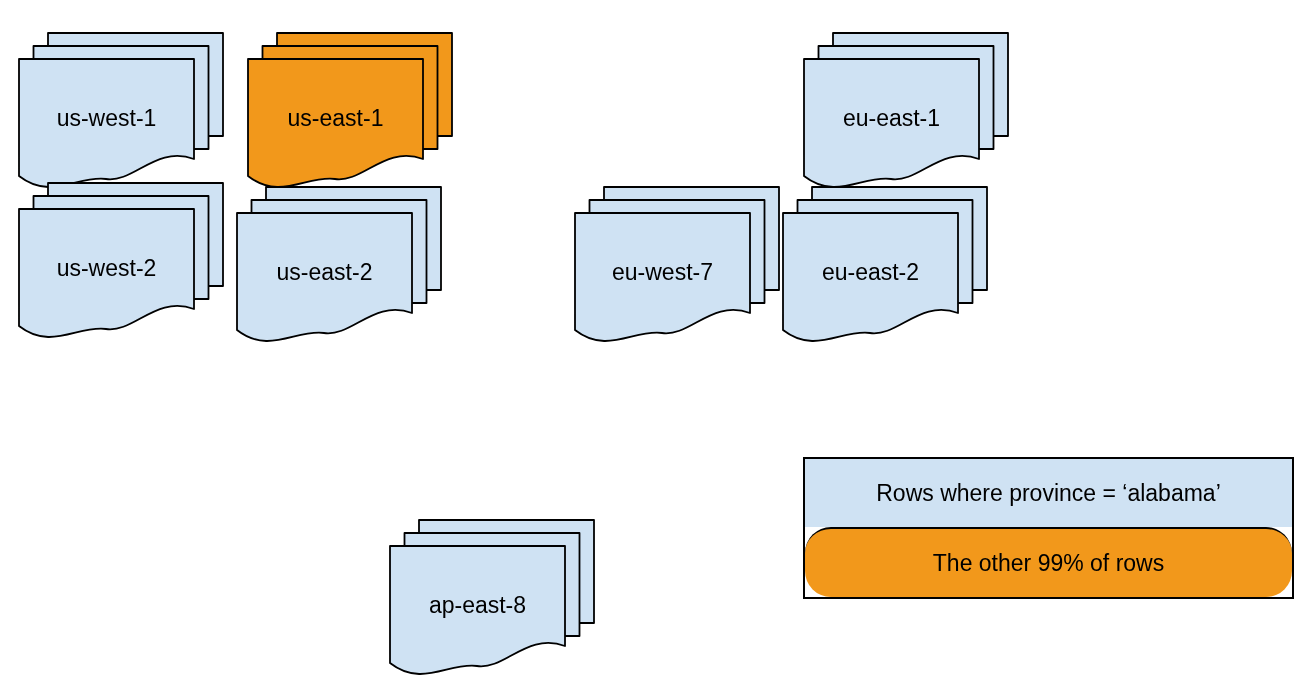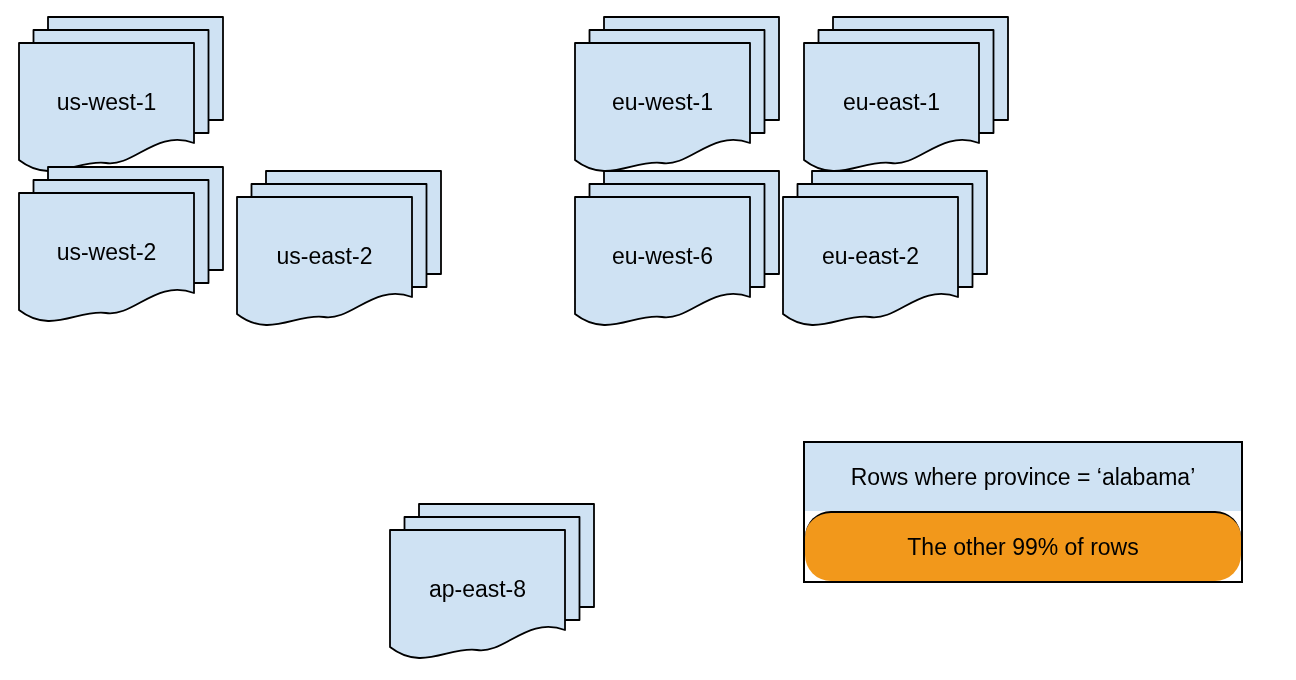--- a/index.html
+++ b/index.html
@@ -11,20 +11,21 @@
     height: 680px;
     position: relative;
     overflow: hidden;
     background: var(--background, #ffffff);
     font-family: "Liberation Sans", sans-serif;
     color: var(--text, #000000);
   }
   .canvas {
     position: absolute;
     inset: 0;
+    margin-top: 16px;
   }
   .stack {
     position: absolute;
     width: 206px;
     height: 162px;
   }
   .stack svg {
     position: absolute;
     left: 0;
     top: 0;
@@ -46,21 +47,21 @@
     width: 175px;
     text-align: center;
     font-size: 23px;
     line-height: 28px;
     white-space: nowrap;
   }
   .legend {
     position: absolute;
     left: 803px;
     top: 441px;
-    width: 440px;
+    width: 491px;
     height: 142px;
     box-sizing: border-box;
     border: 2px solid var(--stroke, #000000);
     display: flex;
     flex-direction: column;
   }
   .legend-row {
     flex: 1;
     display: flex;
     align-items: center;
@@ -81,29 +82,29 @@
 
   <div class="stack plain" style="left:18px;top:16px">
     <svg width="206" height="162" viewBox="0 0 206 162">
       <rect class="sheet" x="30" y="1" width="175" height="103"></rect>
       <rect class="sheet" x="15.5" y="14" width="175" height="103"></rect>
       <path class="sheet" d="M1,27 h175 v100 c-38,-14 -60,24 -88,20 c-28,-4 -55,22 -87,-3 z"></path>
     </svg>
     <div class="stack-label">us-west-1</div>
   </div>
 
-
-  <div class="stack plain" style="left:574px;top:16px">
+  <div class="stack highlight" style="left:247px;top:16px">
     <svg width="206" height="162" viewBox="0 0 206 162">
       <rect class="sheet" x="30" y="1" width="175" height="103"></rect>
       <rect class="sheet" x="15.5" y="14" width="175" height="103"></rect>
       <path class="sheet" d="M1,27 h175 v100 c-38,-14 -60,24 -88,20 c-28,-4 -55,22 -87,-3 z"></path>
     </svg>
-    <div class="stack-label">eu-west-1</div>
+    <div class="stack-label">us-east-1</div>
   </div>
+
 
   <div class="stack plain" style="left:803px;top:16px">
     <svg width="206" height="162" viewBox="0 0 206 162">
       <rect class="sheet" x="30" y="1" width="175" height="103"></rect>
       <rect class="sheet" x="15.5" y="14" width="175" height="103"></rect>
       <path class="sheet" d="M1,27 h175 v100 c-38,-14 -60,24 -88,20 c-28,-4 -55,22 -87,-3 z"></path>
     </svg>
     <div class="stack-label">eu-east-1</div>
   </div>
 
@@ -124,21 +125,21 @@
     </svg>
     <div class="stack-label">us-east-2</div>
   </div>
 
   <div class="stack plain" style="left:574px;top:170px">
     <svg width="206" height="162" viewBox="0 0 206 162">
       <rect class="sheet" x="30" y="1" width="175" height="103"></rect>
       <rect class="sheet" x="15.5" y="14" width="175" height="103"></rect>
       <path class="sheet" d="M1,27 h175 v100 c-38,-14 -60,24 -88,20 c-28,-4 -55,22 -87,-3 z"></path>
     </svg>
-    <div class="stack-label">eu-west-6</div>
+    <div class="stack-label">eu-west-7</div>
   </div>
 
   <div class="stack plain" style="left:782px;top:170px">
     <svg width="206" height="162" viewBox="0 0 206 162">
       <rect class="sheet" x="30" y="1" width="175" height="103"></rect>
       <rect class="sheet" x="15.5" y="14" width="175" height="103"></rect>
       <path class="sheet" d="M1,27 h175 v100 c-38,-14 -60,24 -88,20 c-28,-4 -55,22 -87,-3 z"></path>
     </svg>
     <div class="stack-label">eu-east-2</div>
   </div>

